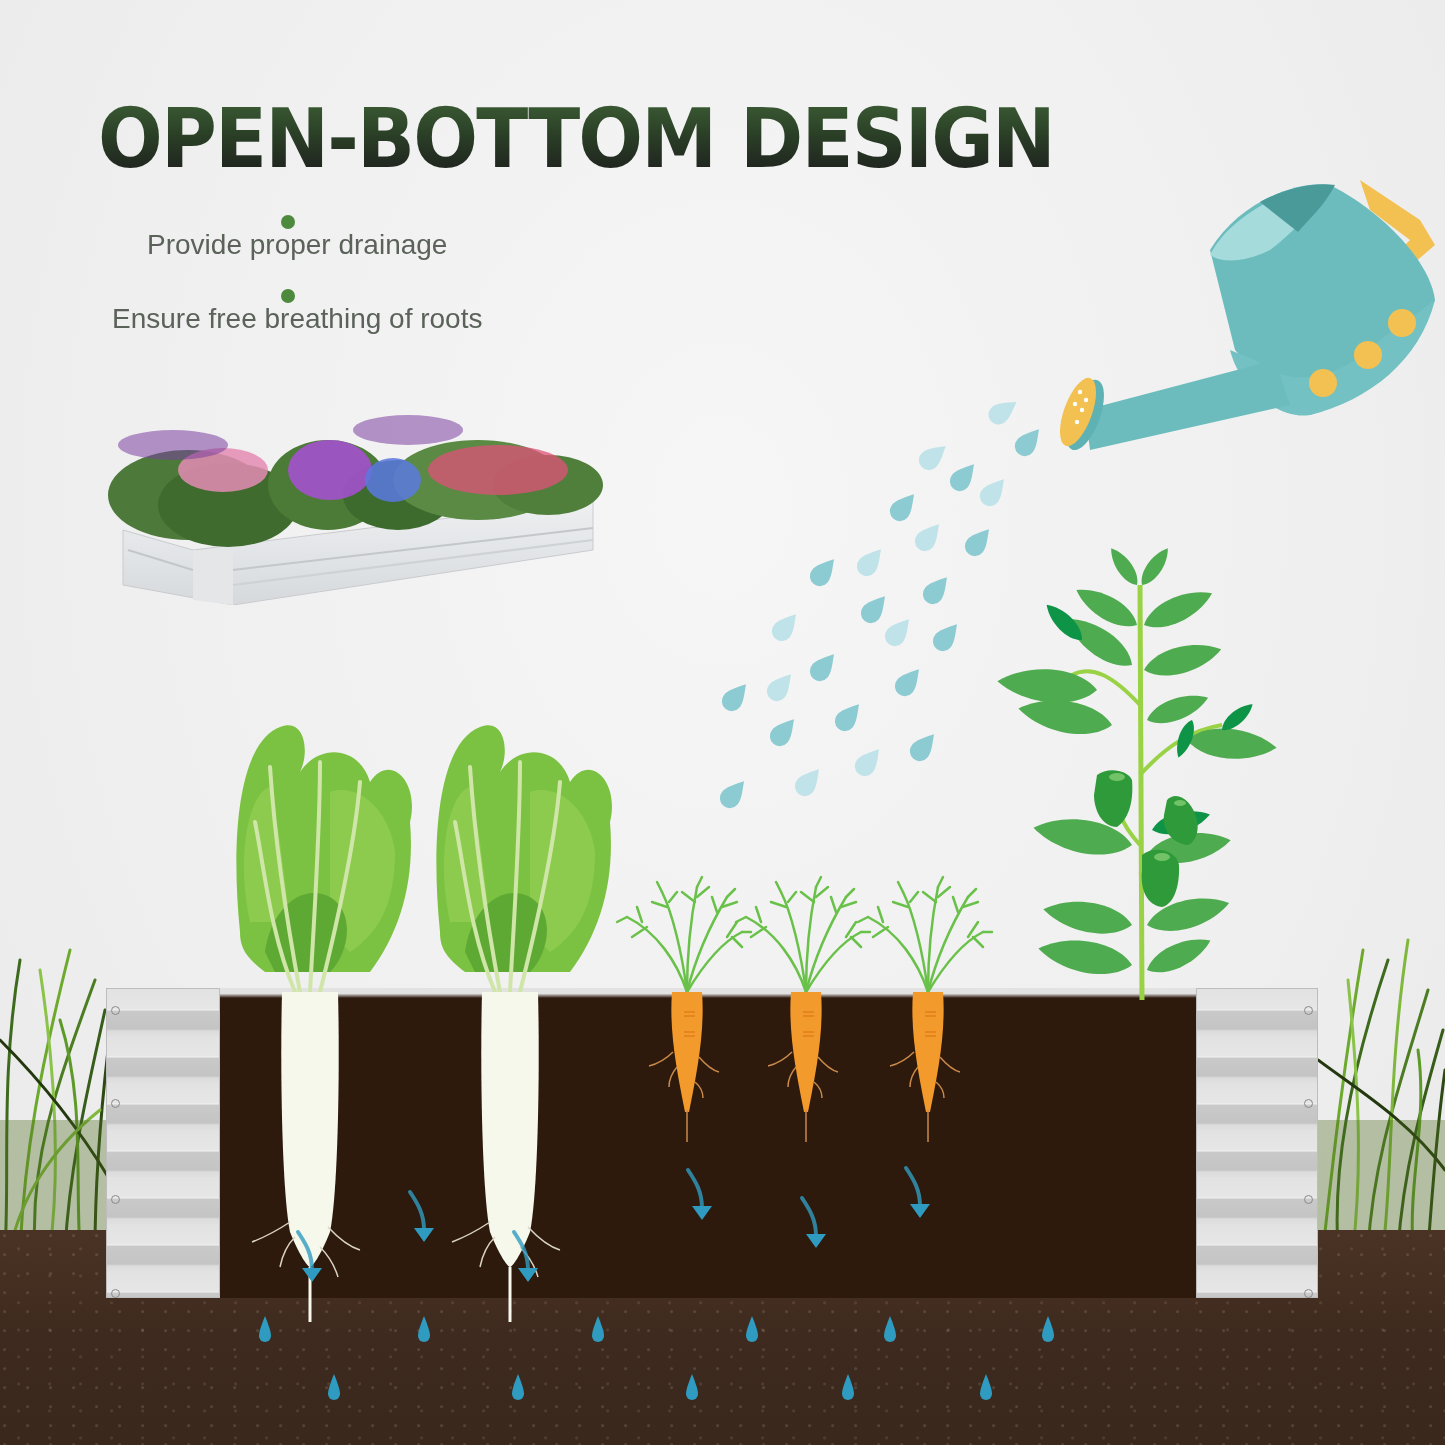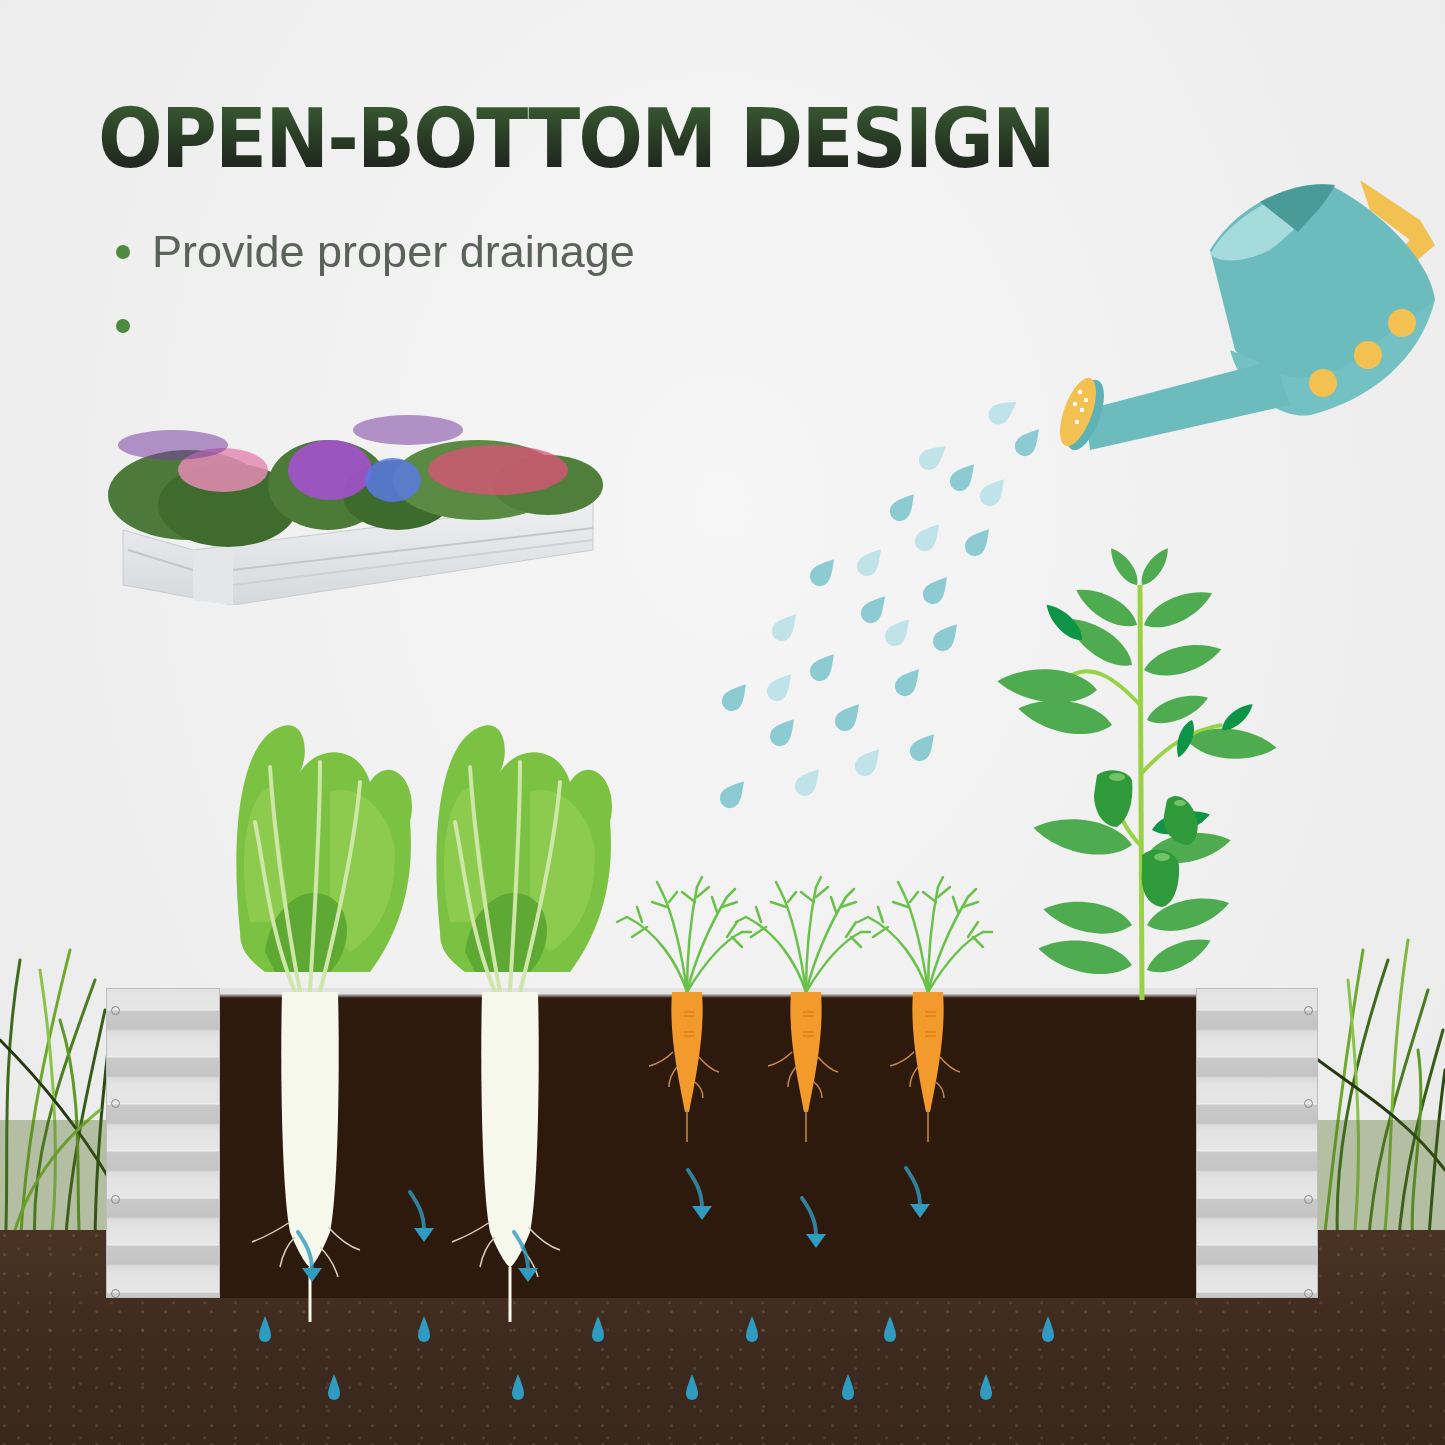--- a/index.html
+++ b/index.html
@@ -13,21 +13,21 @@
     left:98px; top:98px; margin:0;
     font-family: "DejaVu Sans", sans-serif; font-weight:bold;
     font-size:82px; letter-spacing:-2px; line-height:1;
     background: linear-gradient(180deg, #3c5e35 0%, #2a3f26 45%, #1d1d1d 100%);
     -webkit-background-clip:text; background-clip:text; color:transparent;
     white-space:nowrap; transform: scaleX(0.93); transform-origin:left top;
   }
   .bullets { left:112px; top:215px; list-style:none; margin:0; padding:0; }
   .bullets li {
     display:flex; align-items:center; height:74px;
-    font-family:"Liberation Sans", sans-serif; font-size:45px; color:#5a625a;
+    font-family:"Liberation Sans", sans-serif; font-size:28px; color:#5a625a;flex-direction:column;
   }
   .bullets .dot { width:14px; height:14px; border-radius:50%; background:#4e8a3d; margin-right:22px; margin-left:4px; }
   .planter-photo { left:98px; top:400px; width:512px; height:205px; }
   .can { left:1040px; top:160px; width:405px; height:290px; }
   .spray { left:700px; top:390px; width:380px; height:440px; }
   .pepper { left:982px; top:545px; width:300px; height:455px; }
   .grass-left { left:0; top:920px; width:110px; height:330px; }
   .grass-right { left:1318px; top:920px; width:127px; height:330px; }
   .ground { left:0; top:1230px; width:1445px; height:215px;
     background:
@@ -52,20 +52,21 @@
 <body>
 
 <h1 class="abs title">OPEN-BOTTOM DESIGN</h1>
 <ul class="abs bullets">
   <li>
     <span class="dot"></span>
     <span>Provide proper drainage</span>
   </li>
   <li>
     <span class="dot"></span>
+    <span>Ensure free breathing of roots</span>
   </li>
 </ul>
 
 <svg class="abs planter-photo" viewBox="0 0 512 205">
   <defs>
     <linearGradient id="steelFront" x1="0" y1="0" x2="0" y2="1">
       <stop offset="0" stop-color="#eef0f2"></stop>
         <stop offset="1" stop-color="#d6d9dc"></stop>
     </linearGradient>
   </defs>

